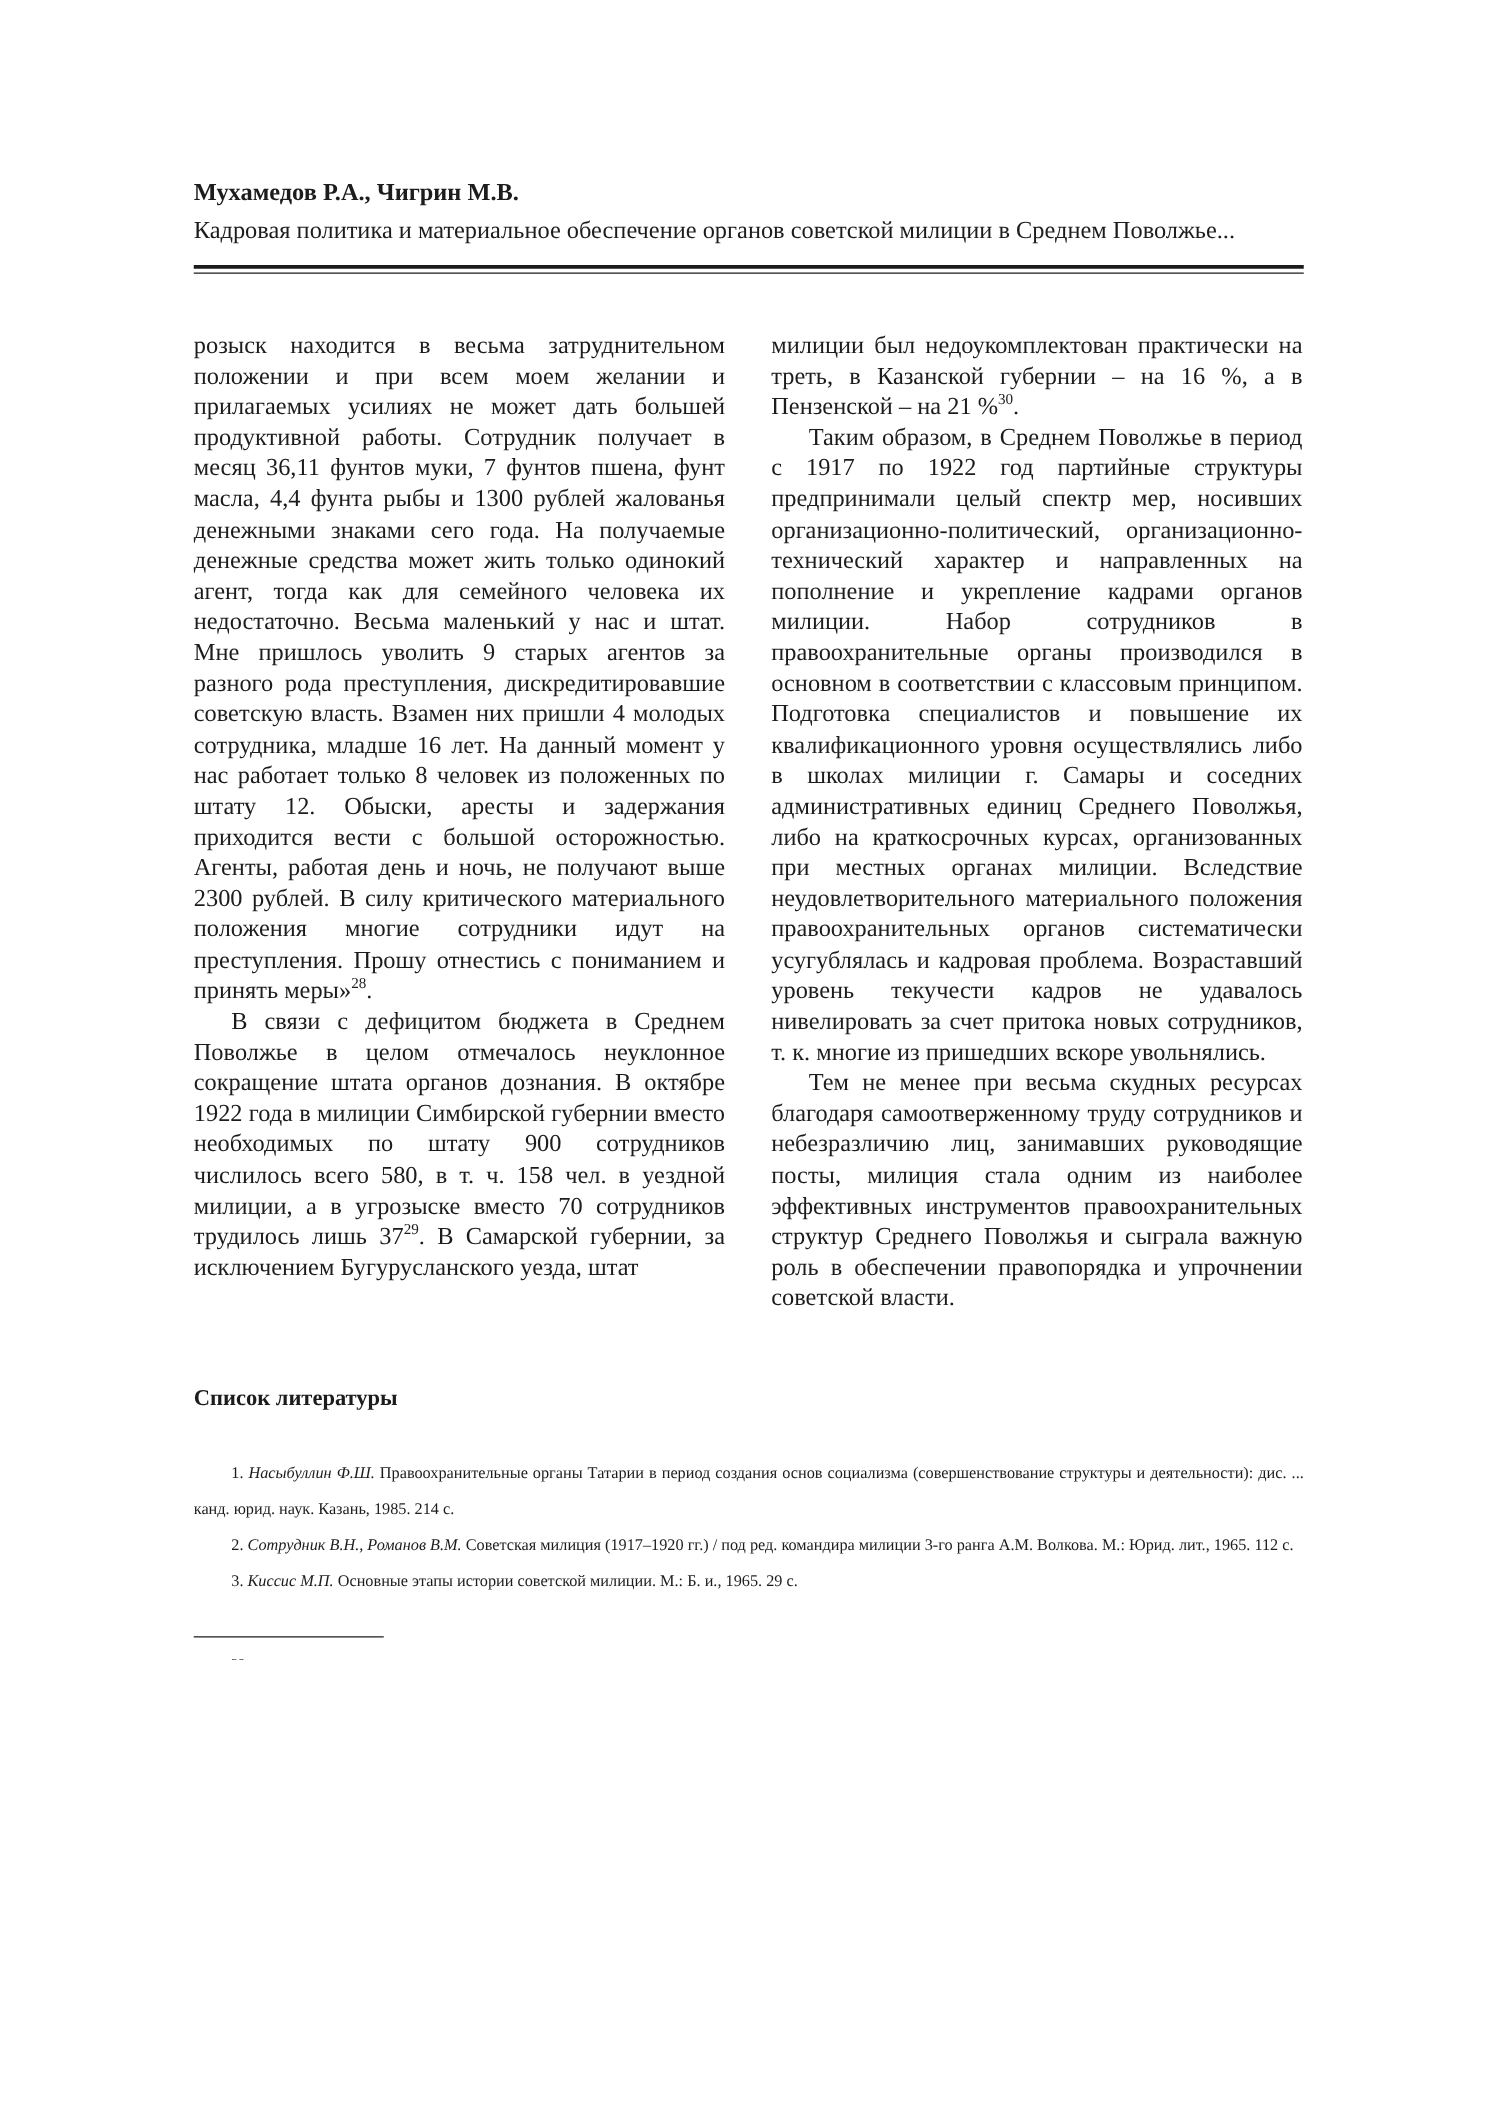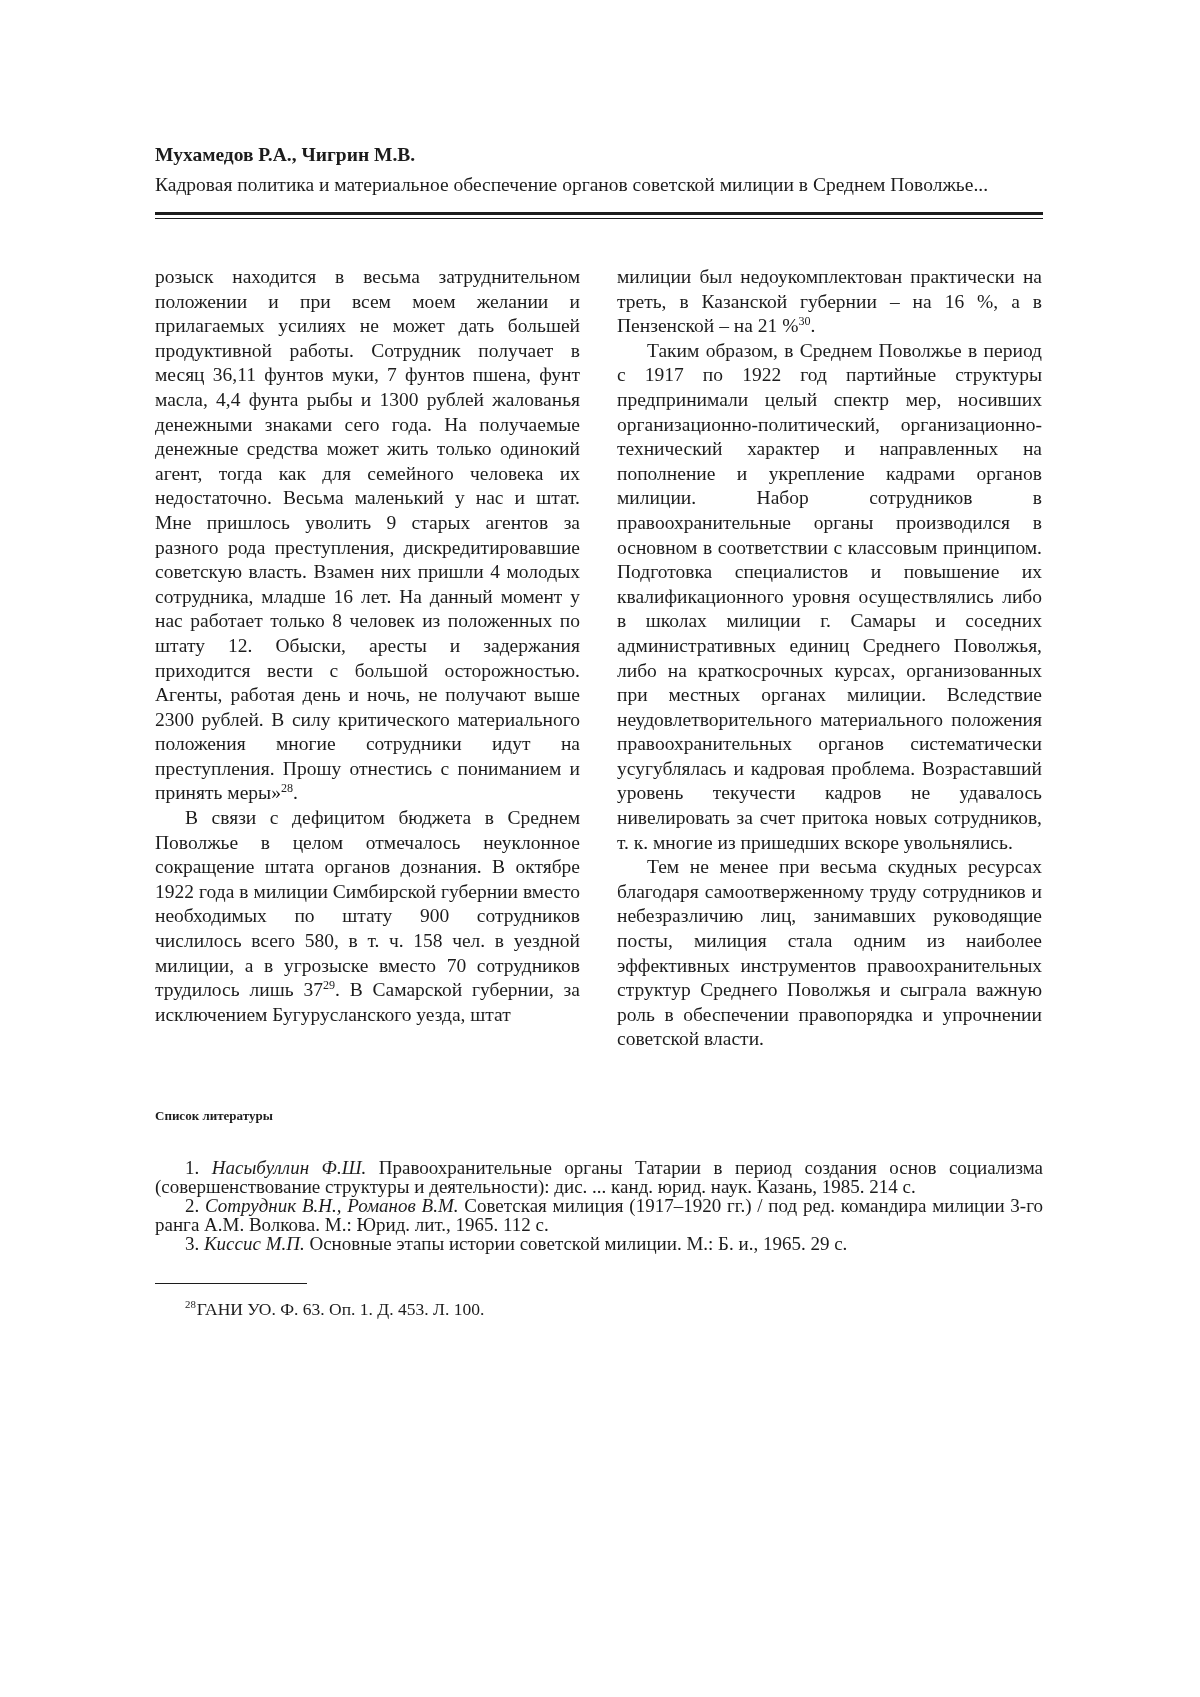--- a/index.html
+++ b/index.html
@@ -43,28 +43,28 @@
     text-align: justify;
   }
   p.para { text-indent: 0; }
   p.indent { text-indent: 30px; }
   sup {
     font-size: 0.62em;
     line-height: 0;
     vertical-align: super;
   }
   .ref-heading {
-    font-size: 13px;
+    font-size: 18px;
     font-weight: bold;
     margin-top: 56px;
     margin-bottom: 34px;
   }
   .ref-item {
-    font-size: 19px;
-    line-height: 19px;
+    font-size: 13px;
+    line-height: 29px;
     text-align: justify;
     text-indent: 30px;
   }
   .footnotes { margin-top: 30px; }
   .fn-rule {
     width: 152px;
     border-top: 1.5px solid #1c1c1c;
     margin-bottom: 14px;
   }
   .footnote {

